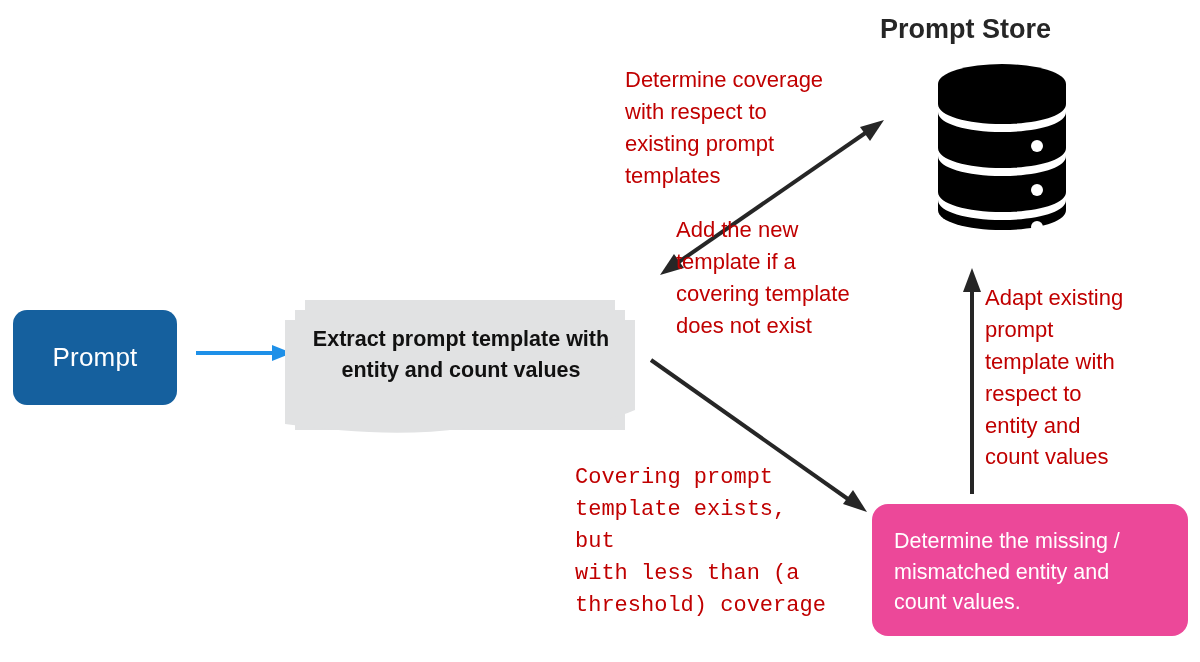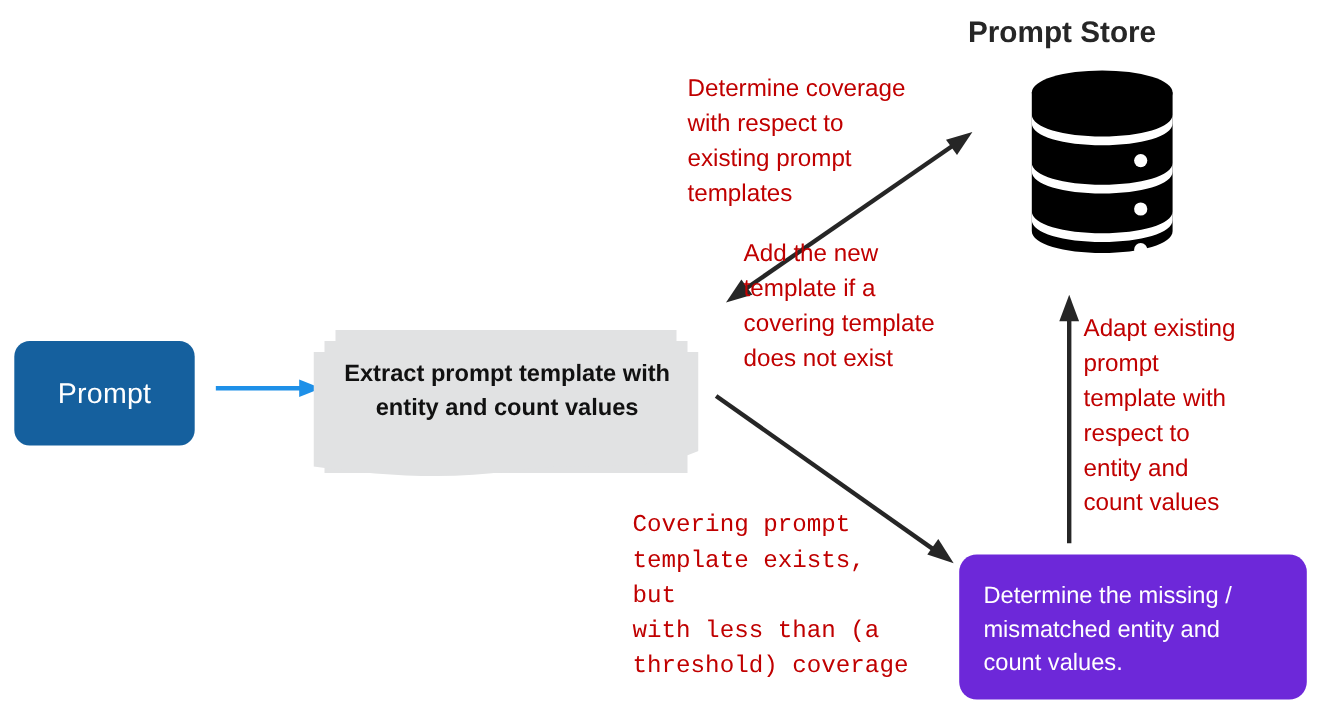--- a/index.html
+++ b/index.html
@@ -121,21 +121,21 @@
   #arrow-bidir { left: 648px; top: 105px; width: 248px; height: 185px; }
   #arrow-to-determine { left: 645px; top: 352px; width: 230px; height: 170px; }
   #arrow-adapt-up { left: 955px; top: 262px; width: 36px; height: 232px; }
 
   
   #determine-box {
     left: 872px;
     top: 504px;
     width: 316px;
     height: 132px;
-    background: #6d28d9;
+    background: #ec4899;
     border-radius: 16px;
   }
   #determine-box .label {
     position: absolute;
     left: 22px;
     top: 22px;
     width: 278px;
     color: #ffffff;
     font-size: 21.5px;
     line-height: 1.42;

